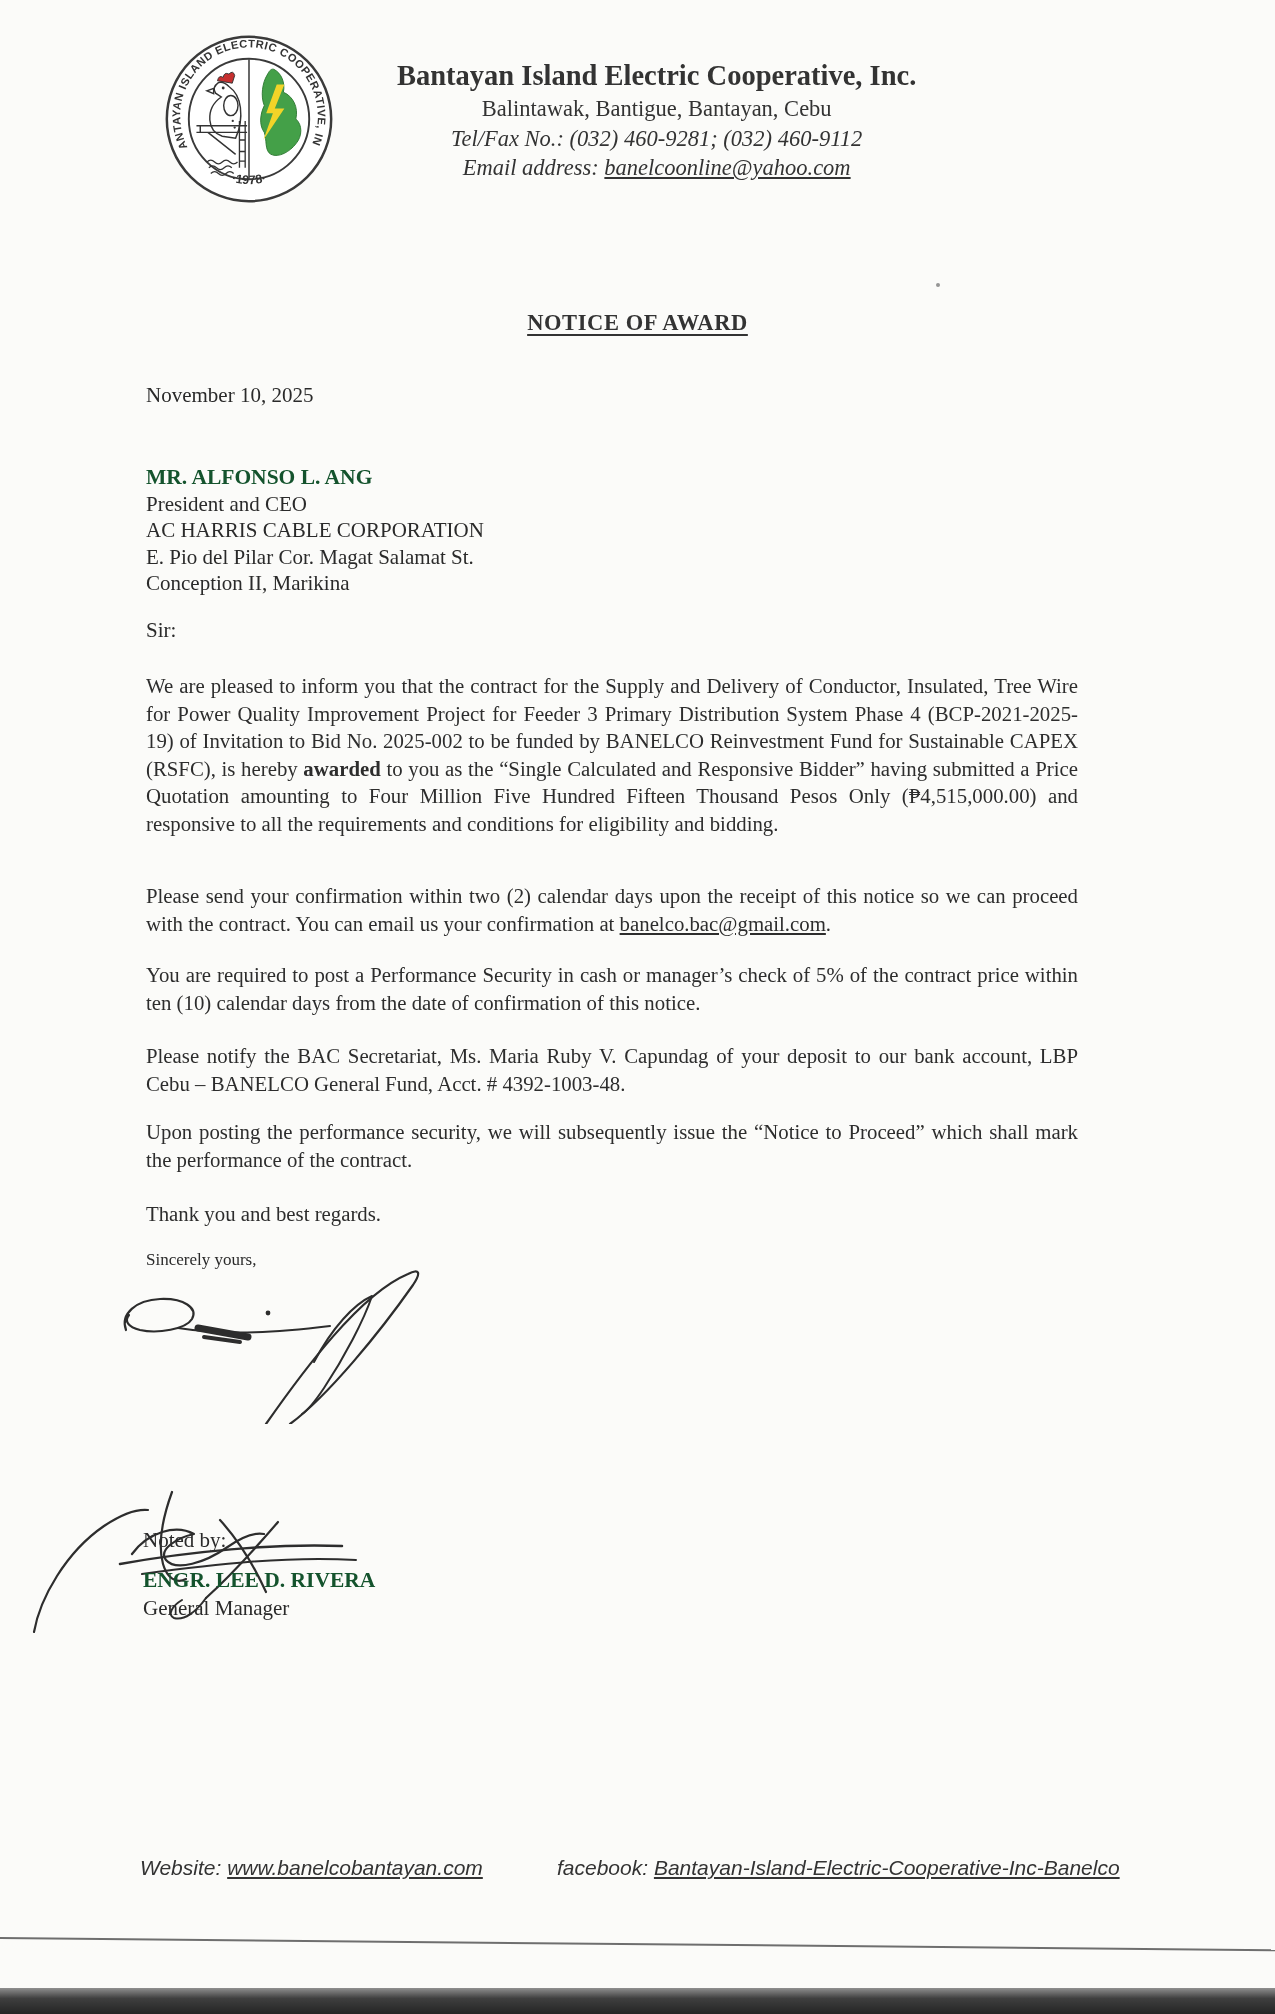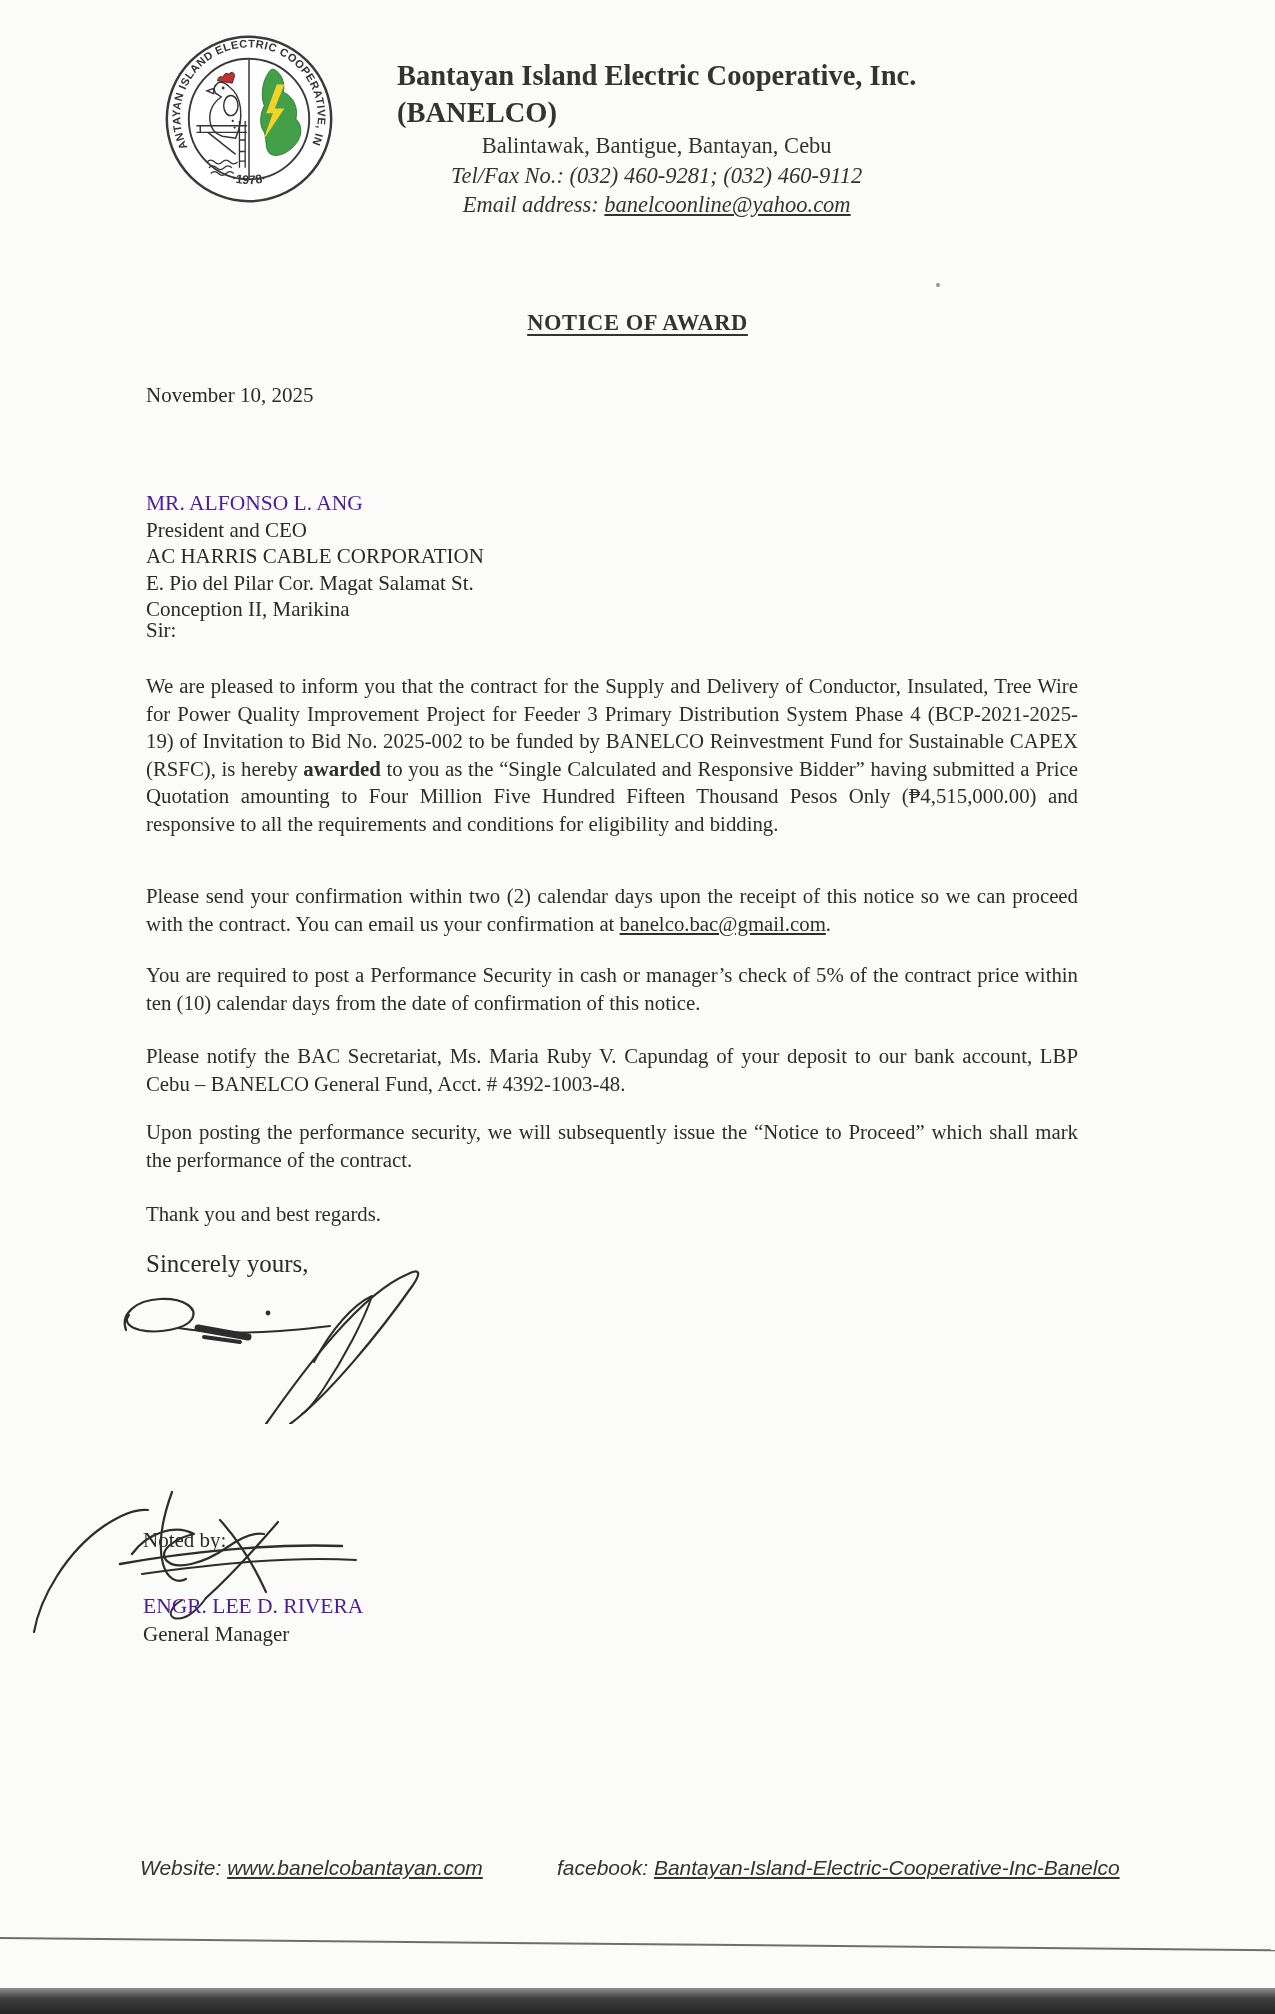--- a/index.html
+++ b/index.html
@@ -16,27 +16,27 @@
   .org{font-size:28.5px;font-weight:bold;line-height:37px;color:#333;}
   .lh-line{font-size:22.5px;line-height:29.5px;color:#333;text-align:center;}
   
   .title{
     position:absolute;top:310px;left:0;width:100%;text-align:center;
     font-size:22.5px;font-weight:bold;letter-spacing:.6px;
     text-decoration:underline;text-decoration-thickness:2px;text-underline-offset:4px;color:#333;
   }
   .date{position:absolute;left:146px;top:383px;font-size:21px;font-family:Liberation Serif, serif;}
   .recipient{position:absolute;left:146px;top:464px;font-size:21px;line-height:26.6px;}
-  .rname{font-weight:normal;font-size:21.5px;color:#4c1d95;margin-top:26px;}
+  .rname{font-weight:bold;font-size:21.5px;color:#14532d;}
   .sal{position:absolute;left:146px;top:618px;font-size:21px;}
   .par{
     position:absolute;left:146px;width:932px;margin:0;
     font-size:20.8px;line-height:27.5px;text-align:justify;color:#2d2d2d;
   }
-  .closing{position:absolute;left:146px;top:1250px;font-size:25px;}
+  .closing{position:absolute;left:146px;top:1250px;font-size:17px;}
   .sigblock{position:absolute;font-size:21px;line-height:28px;}
   .sigblock .rname{font-size:21.5px;}
   .sig-svg{position:absolute;}
   .sig-svg path{fill:none;stroke:#2d2d2d;stroke-linecap:round;stroke-linejoin:round;}
   
   .footer-item{position:absolute;top:1856px;font-family:"Liberation Sans","DejaVu Sans",sans-serif;font-style:italic;font-size:21px;color:#333;}
   .scan-line{position:absolute;top:1937px;left:-2px;width:1280px;height:2px;background:#6e6e6e;transform:rotate(0.55deg);transform-origin:left center;}
   .scan-band{position:absolute;left:0;bottom:0;width:100%;height:26px;background:linear-gradient(180deg,#8f8f8f 0%,#3f3f3f 40%,#242424 100%);}
   .artifact-dot{position:absolute;left:936px;top:283px;width:4px;height:4px;border-radius:50%;background:#6a6a6a;opacity:.7;}
   .seal-text{font-family:"Liberation Sans","DejaVu Sans",sans-serif;font-weight:bold;fill:#333;}
@@ -76,21 +76,20 @@
     </g>
 
     <g>
       <path d="M 116 38 C 124 42 128 52 126 62 C 136 66 142 78 139 90 C 146 96 146 108 139 116 C 133 124 121 131 113 127 C 106 123 109 112 106 104 C 100 96 102 84 106 76 C 102 66 104 52 109 44 C 111 40 113 37 116 38 Z" stroke="#2f7a33" stroke-width="1" fill="#44a048"></path>
       <polygon points="119,54 108,84 115,84 105,112 127,79 117,79 127,54" fill="#f2d428"></polygon>
     </g>
   </svg>
 
   <div class="lh-text">
     <div class="org">Bantayan Island Electric Cooperative, Inc.</div>
-    <div class="org">(BANELCO)</div>
     <div class="lh-line">Balintawak, Bantigue, Bantayan, Cebu</div>
     <div class="lh-line it">Tel/Fax No.: (032) 460-9281; (032) 460-9112</div>
     <div class="lh-line it"><span>Email address: </span><span class="ul">banelcoonline@yahoo.com</span></div>
   </div>
 
   <div class="artifact-dot"></div>
 
   <div class="title">NOTICE OF AWARD</div>
   <div class="date">November 10, 2025</div>
 

